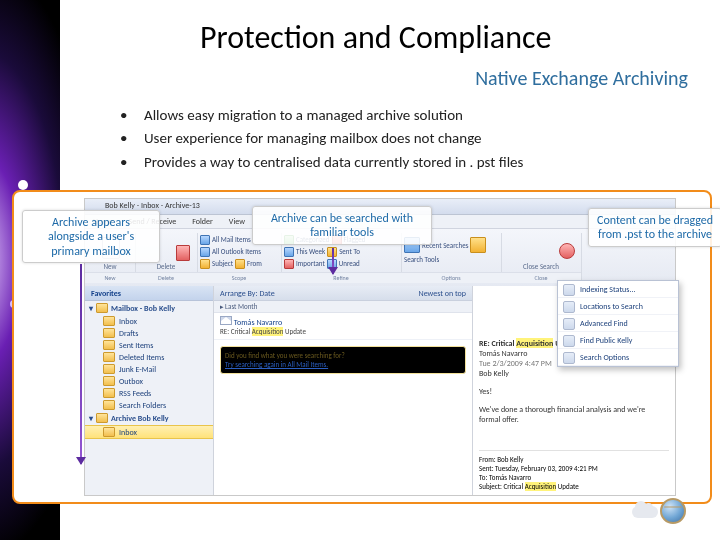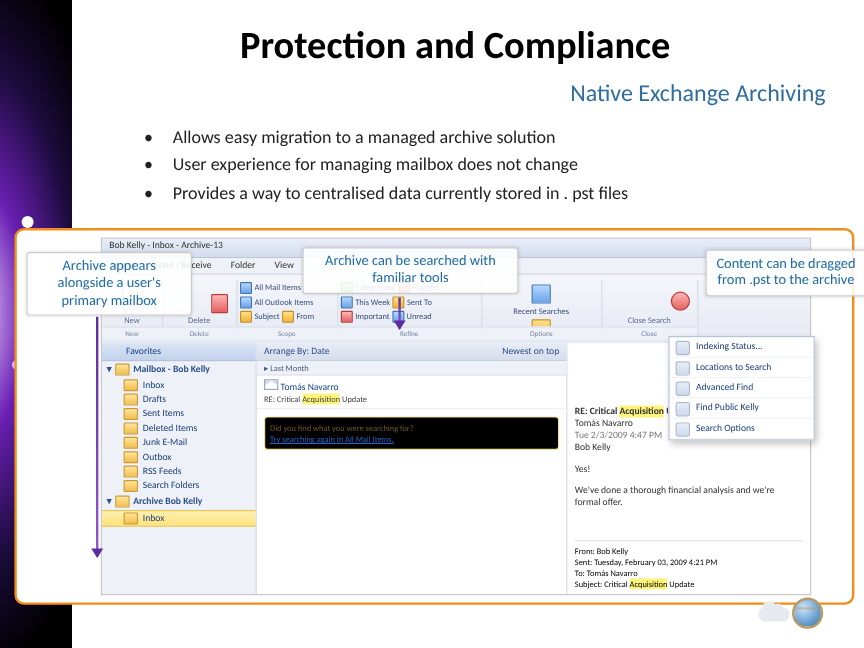--- a/index.html
+++ b/index.html
@@ -5,29 +5,29 @@
   html,body{margin:0;padding:0;width:720px;height:540px;font-family:Calibri,"Segoe UI",sans-serif;background:#fff;color:#111;overflow:hidden}
   .bg-left{position:absolute;left:0;top:0;width:60px;height:540px;
     background:radial-gradient(ellipse 120px 300px at -20px 260px,#e9d1ff 0%,#6a1fb3 35%,#1a0b3a 70%,#000 100%);
     z-index:0}
   .bg-left .dot{position:absolute;border-radius:50%}
   .d1{left:18px;top:180px;width:10px;height:10px;background:#fff}
   .d2{left:34px;top:220px;width:6px;height:6px;background:#caa8ff}
   .d3{left:10px;top:300px;width:8px;height:8px;background:#d6bfff}
   .d4{left:30px;top:340px;width:5px;height:5px;background:#fff}
   .content{position:absolute;left:0;top:0;width:720px;height:540px;z-index:1}
-  .title{position:absolute;left:200px;top:18px;font-size:32px;font-weight:700;color:#000}
+  .title{position:absolute;left:200px;top:18px;font-size:32px;font-weight:400;color:#000}
   .subtitle{position:absolute;right:32px;top:66px;font-size:20px;color:#2f6e9e}
   .bullets{position:absolute;left:120px;top:104px;font-size:15px;color:#222;line-height:1.55}
   .bullets .row{display:flex;gap:18px}
   .bullets .b{width:6px;text-align:center}
   .frame{position:absolute;left:12px;top:190px;width:696px;height:310px;border:2px solid #f28c1a;border-radius:8px;background:#fff;overflow:hidden}
   
   .ol{position:absolute;left:70px;top:6px;width:590px;height:296px;background:#fff;border:1px solid #c9c9c9}
-  .ol .titlebar{height:14px;background:linear-gradient(#e9eef8,#d3dced);border-bottom:1px solid #bcc4d3;font-size:8px;color:#333;padding:1px 0 0 6px}
+  .ol .titlebar{height:14px;background:linear-gradient(#e9eef8,#d3dced);border-bottom:1px solid #bcc4d3;font-size:8px;color:#333;padding:1px 0 0 20px}
   .ol .ribbontabs{height:13px;background:#eef1f7;border-bottom:1px solid #d0d4df;display:flex;font-size:8px;color:#333}
   .ol .ribbontabs span{padding:1px 8px}
   .ol .ribbon{height:58px;background:linear-gradient(#f4f6fb,#e5e9f2);border-bottom:1px solid #cfd3dc;position:relative}
   .rgrp{position:absolute;top:4px;bottom:4px;border-right:1px solid #d7dbe4;font-size:7px;color:#3a5ea0;text-align:center}
   .rgrp .big{width:28px;height:28px;margin:2px auto 0;position:relative}
   .rgrp .lbl{font-size:7px;color:#5a6b8c;line-height:1}
   .ico{position:absolute;border:1px solid #a8b4cc;border-radius:2px;background:#fff}
   .g1{left:0;width:50px}
   .g2{left:50px;width:62px}
   .g3{left:112px;width:84px}
@@ -36,21 +36,21 @@
   .g6{left:416px;width:80px}
   .rgrp .small{display:flex;flex-wrap:wrap;gap:2px;padding:2px 3px;font-size:7px;color:#374e7d}
   .small span{display:flex;gap:2px}
   .sqi{width:8px;height:8px;background:linear-gradient(#ffe08a,#f2b233);border:1px solid #c98f1d;display:inline-block;border-radius:1px}
   .sqb{width:8px;height:8px;background:linear-gradient(#b6d7ff,#6aa6e8);border:1px solid #3f74b5;display:inline-block;border-radius:1px}
   .sqr{width:8px;height:8px;background:linear-gradient(#ffb5b5,#e36161);border:1px solid #b83b3b;display:inline-block;border-radius:1px}
   .sqg{width:8px;height:8px;background:linear-gradient(#b8e6b8,#64c264);border:1px solid #3f9a3f;display:inline-block;border-radius:1px}
   .rgrp .cap{position:absolute;bottom:0;left:0;right:0;text-align:center;font-size:6px;color:#7686a4;border-top:1px solid #dbdfe9;background:#eef1f7;padding:1px 0}
   .ol .body{position:absolute;top:87px;left:0;right:0;bottom:0;display:flex}
   .nav{width:128px;border-right:1px solid #cfd3dc;background:#eef1f7;font-size:8px;color:#15428b}
-  .nav .hdr{background:linear-gradient(#d9e4f4,#c3d3ec);padding:2px 20px;font-weight:normal;border-bottom:1px solid #b7c3d9}
+  .nav .hdr{background:linear-gradient(#d9e4f4,#c3d3ec);padding:2px 6px;font-weight:bold;border-bottom:1px solid #b7c3d9}
   .nav .sec{padding:2px 4px;font-size:8px;color:#2b4f8d;font-weight:bold;display:flex;align-items:center;gap:3px}
   .nav .item{padding:1px 4px 1px 18px;display:flex;align-items:center;gap:4px;color:#1b3f7a}
   .nav .item.sel{background:linear-gradient(#fff0b3,#ffe27a);border:1px solid #e9c44b;border-left:none;border-right:none}
   .fold{width:10px;height:8px;background:linear-gradient(#ffe49a,#f2bf4e);border:1px solid #cd9a2e;border-radius:1px;display:inline-block}
   .mail{width:10px;height:7px;background:#fff;border:1px solid #9aa8c4;display:inline-block;position:relative}
   .mail:after{content:"";position:absolute;left:0;right:0;top:0;border-bottom:4px solid transparent;border-left:5px solid #cfd8ea;border-right:5px solid #cfd8ea}
   .mid{flex:1;border-right:1px solid #cfd3dc;background:#fff;font-size:8px}
   .mid .bar{background:linear-gradient(#e7ecf5,#d6deeb);padding:2px 6px;border-bottom:1px solid #c9d0de;display:flex;justify-content:space-between;color:#2b4f8d}
   .mid .grp{background:#eef1f7;padding:1px 6px;color:#4a5b7d;border-bottom:1px solid #dfe3ec;font-size:7px}
   .mid .msg{padding:3px 6px;border-bottom:1px solid #eef1f7}
@@ -180,21 +180,21 @@
                 <span>Important</span>
               </span>
             <span>
                 <i class="sqb"></i>
                 <span>Unread</span>
               </span>
           </div>
           <div class="cap">Refine</div>
         </div>
         <div class="rgrp g5">
-          <div class="small" style="flex-direction:column;align-items:center;padding-top:4px">
+          <div class="small" style="flex-direction:row;align-items:center;padding-top:4px">
             <span>
                 <i class="sqb" style="width:14px;height:14px"></i>
               </span>
             <span>Recent Searches</span>
             <span>
                 <i class="sqi" style="width:14px;height:14px"></i>
               </span>
             <span>Search Tools</span>
           </div>
           <div class="cap">Options</div>

